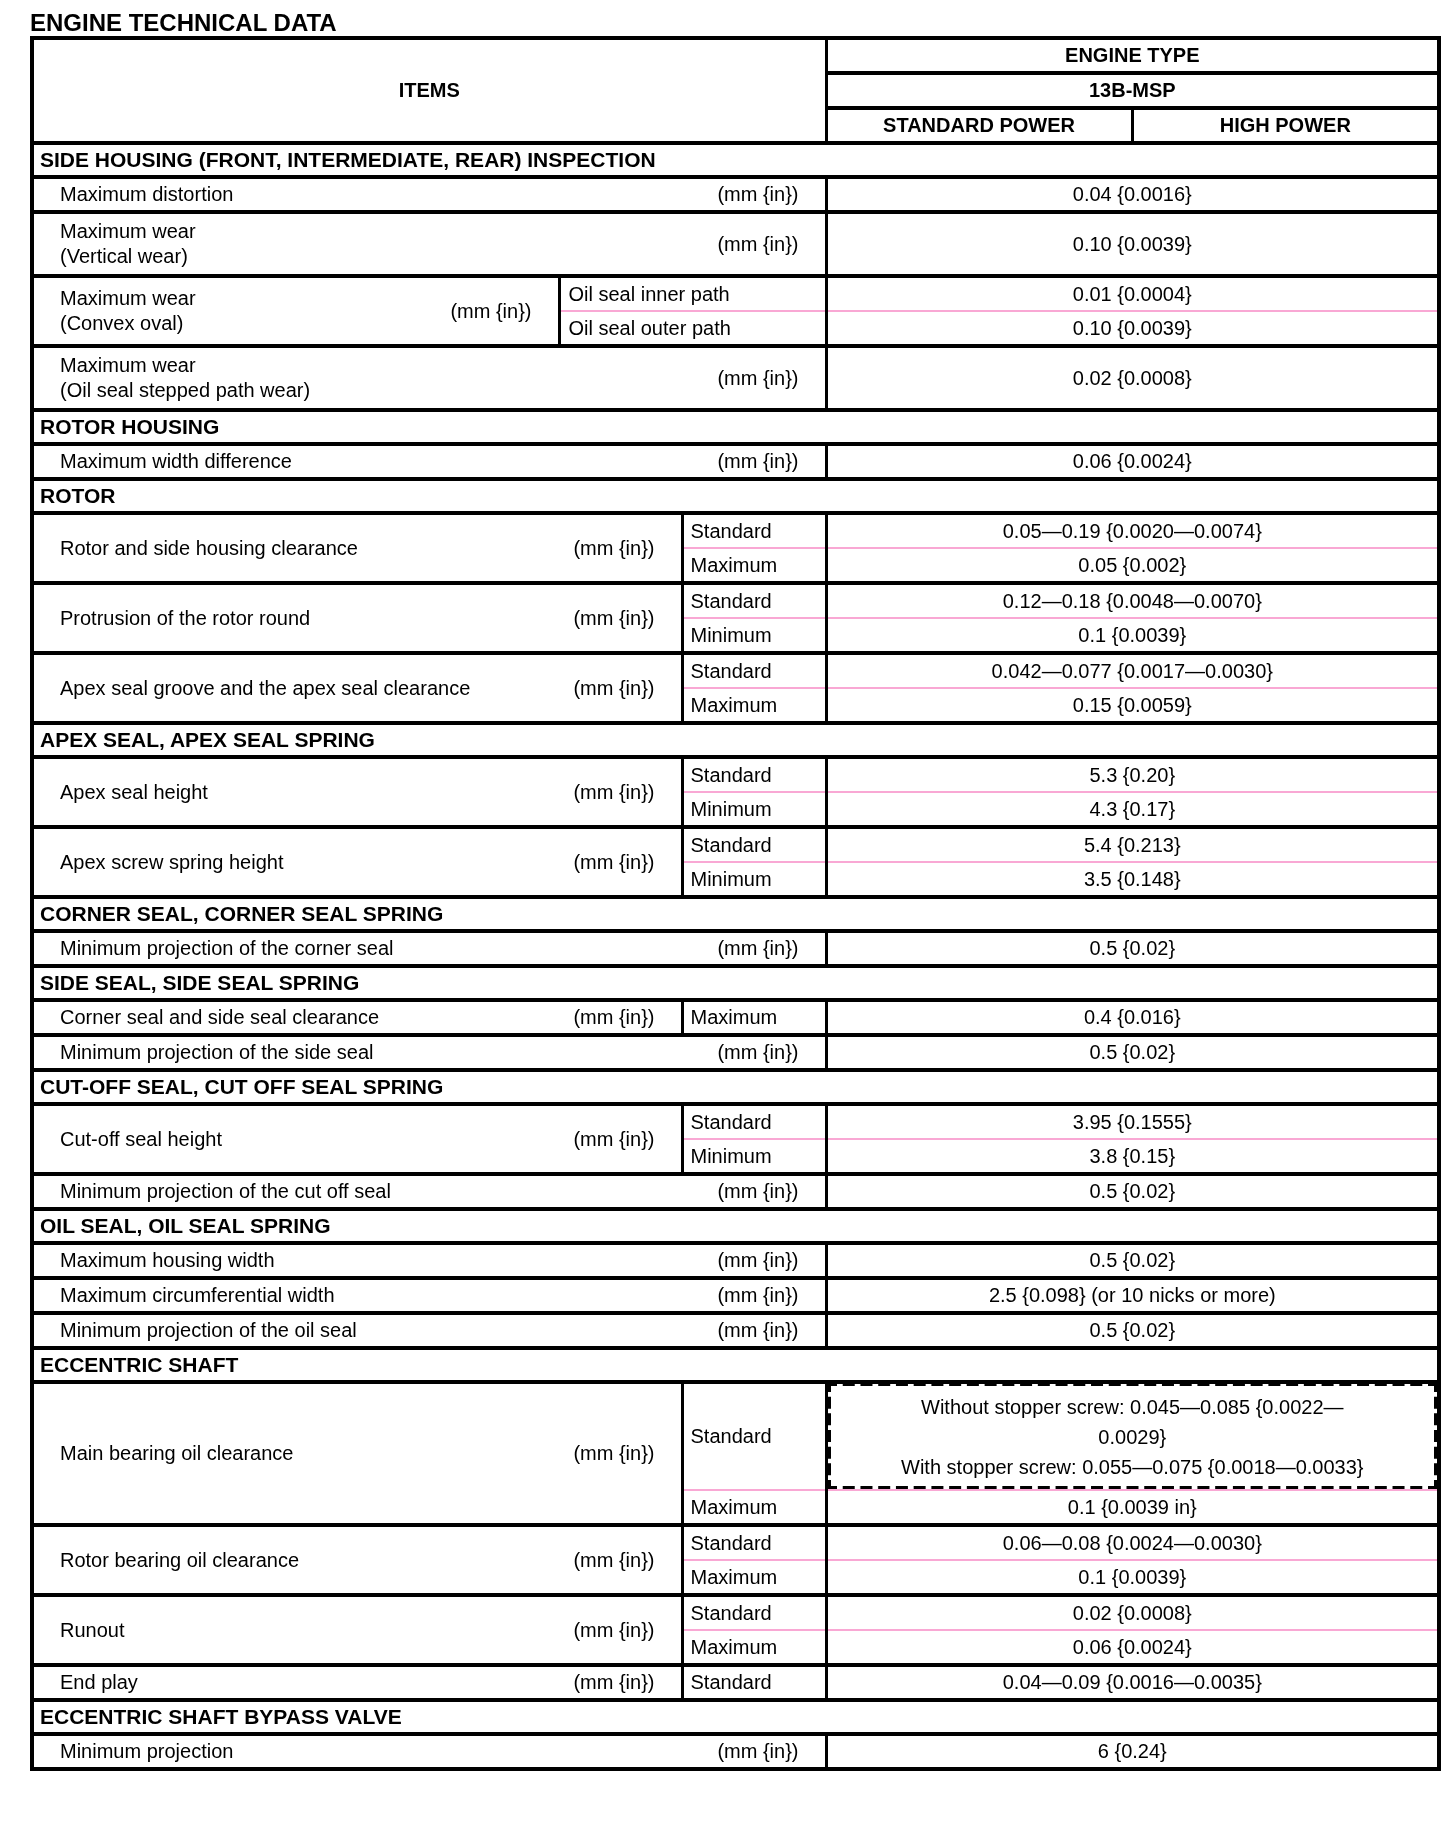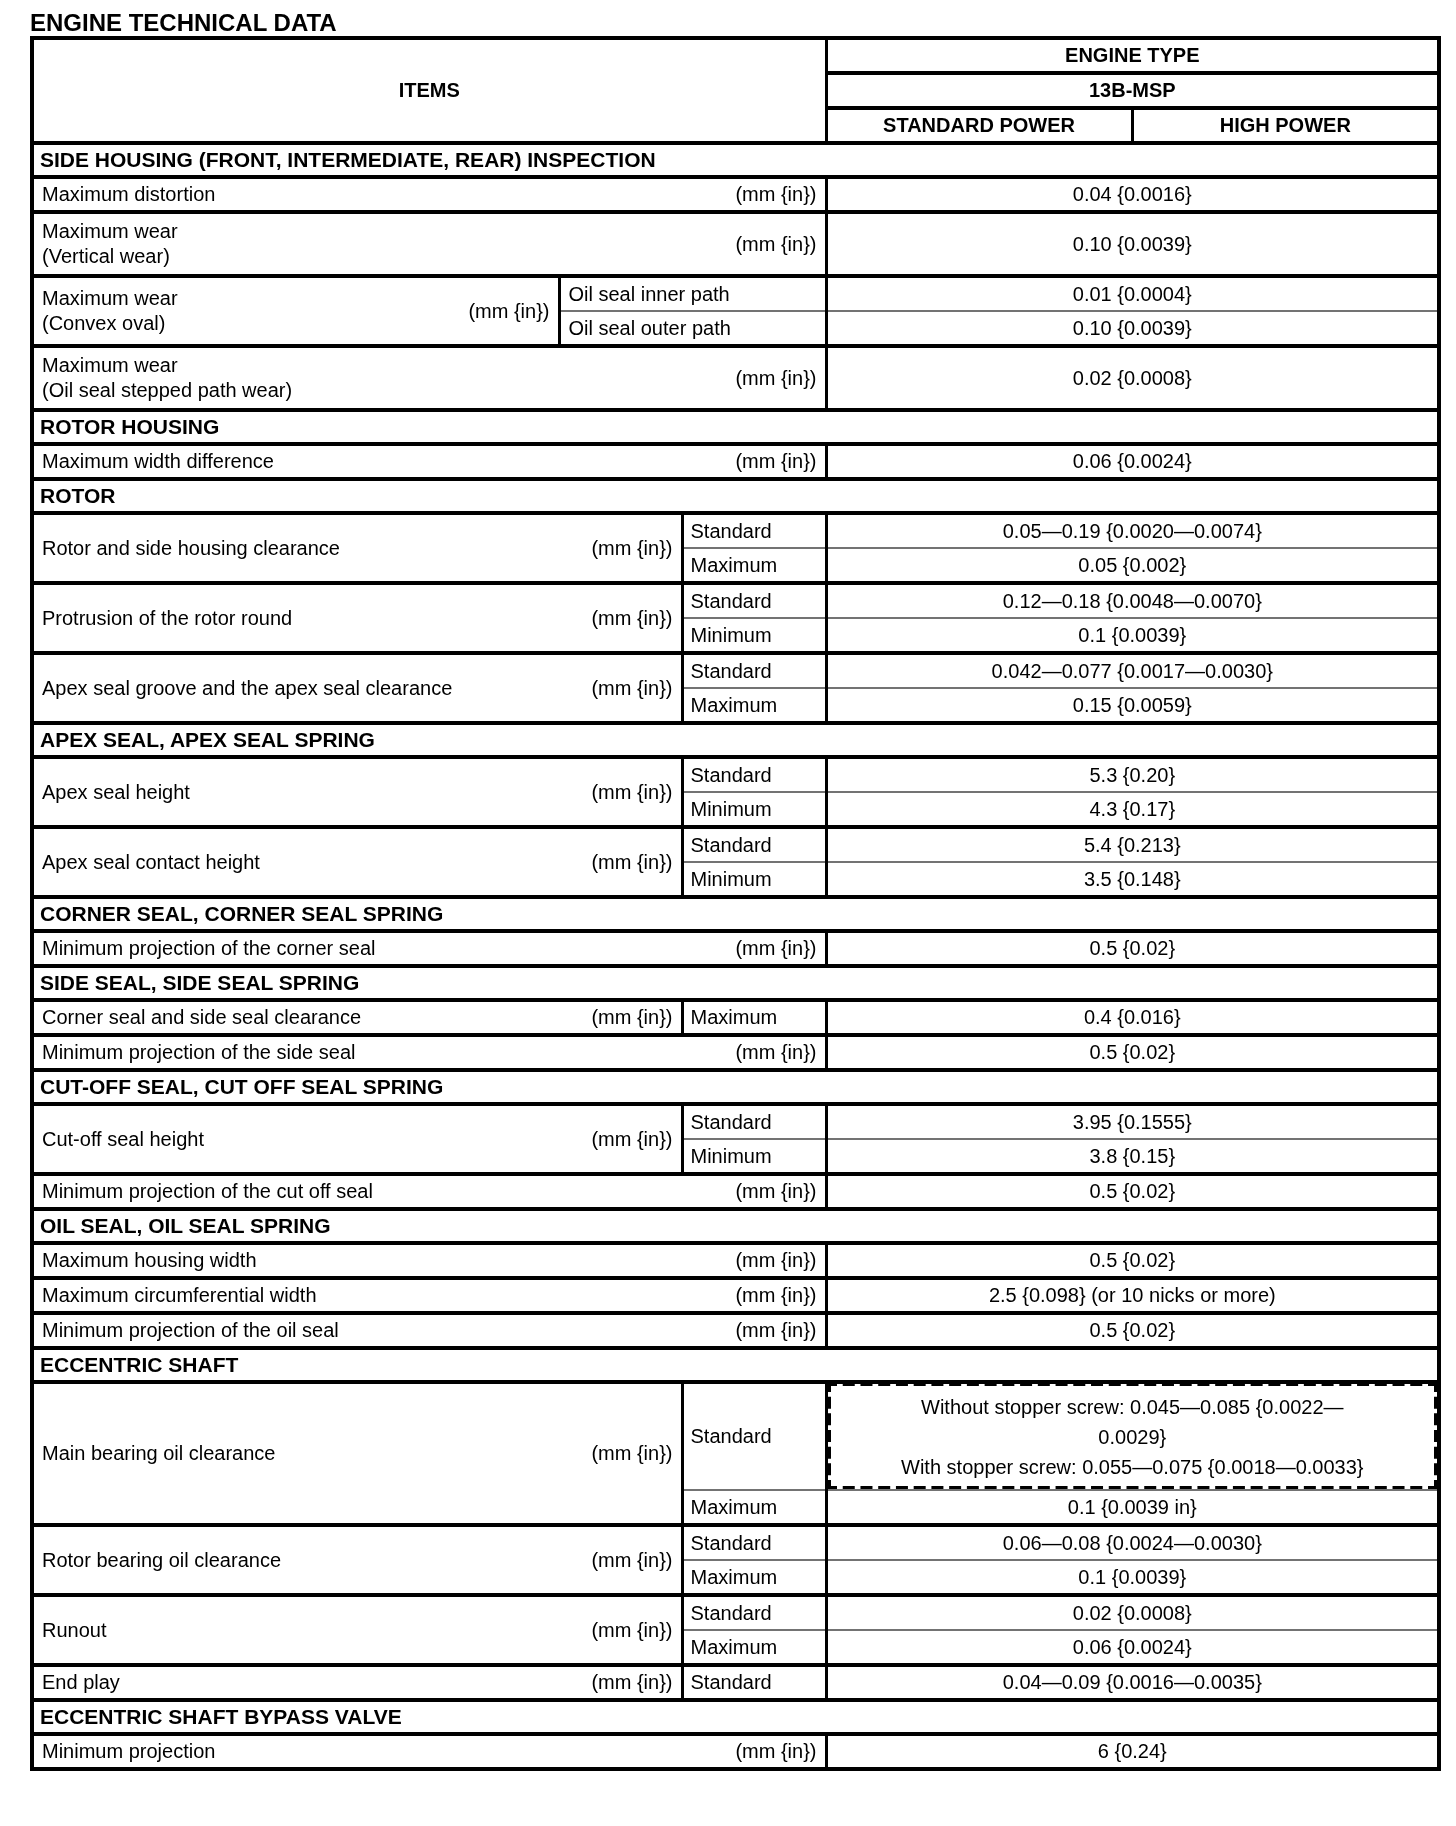--- a/index.html
+++ b/index.html
@@ -35,42 +35,42 @@
   }
   td {
     border-left: 3px solid #000;
     border-right: 3px solid #000;
     border-top: 4px solid #000;
     border-bottom: 0 solid #000;
     font-size: 20px;
     vertical-align: middle;
     overflow: hidden;
   }
-  tr.sub td { border-top: 2px solid #737373; margin-left: 48px; }
+  tr.sub td { border-top: 2px solid #f9a8d4; margin-left: 48px; }
 
   tr.h35 { height: 35px; }
   tr.h34 { height: 34px; }
   tr.h64 { height: 64px; }
   tr.h108 { height: 108px; }
 
   .hdr td { font-weight: 700; text-align: center; }
   .sec td {
     font-weight: 700;
     text-align: left;
     font-size: 21px;
     padding: 3px 6px;
   }
 
   td.item { padding: 0; }
   .iflex {
     display: flex;
     justify-content: space-between;
     align-items: center;
     gap: 6px;
-    padding: 2px 8px;
+    padding: 2px 26px;
   }
   .ilabel { text-align: left; line-height: 1.25; }
   .ilabel .l { display: block; }
   .unit { white-space: nowrap; }
 
   td.qual { text-align: left; padding: 2px 7px; }
   td.mid  { text-align: left; padding: 2px 8px; }
   td.val  { text-align: center; padding: 2px 6px; }
 
   td.dashed { position: relative; }
@@ -238,21 +238,21 @@
         <td class="qual">Standard</td>
         <td colspan="2" class="val">5.3 {0.20}</td>
       </tr>
       <tr class="sub h35">
         <td class="qual">Minimum</td>
         <td colspan="2" class="val">4.3 {0.17}</td>
       </tr>
       <tr class="h35">
         <td colspan="2" rowspan="2" class="item">
           <div class="iflex">
-            <span class="ilabel">Apex seal contact height</span>
+            <span class="ilabel">Apex screw spring height</span>
             <span class="unit">(mm {in})</span>
           </div>
         </td>
         <td class="qual">Standard</td>
         <td colspan="2" class="val">5.4 {0.213}</td>
       </tr>
       <tr class="sub h35">
         <td class="qual">Minimum</td>
         <td colspan="2" class="val">3.5 {0.148}</td>
       </tr>

